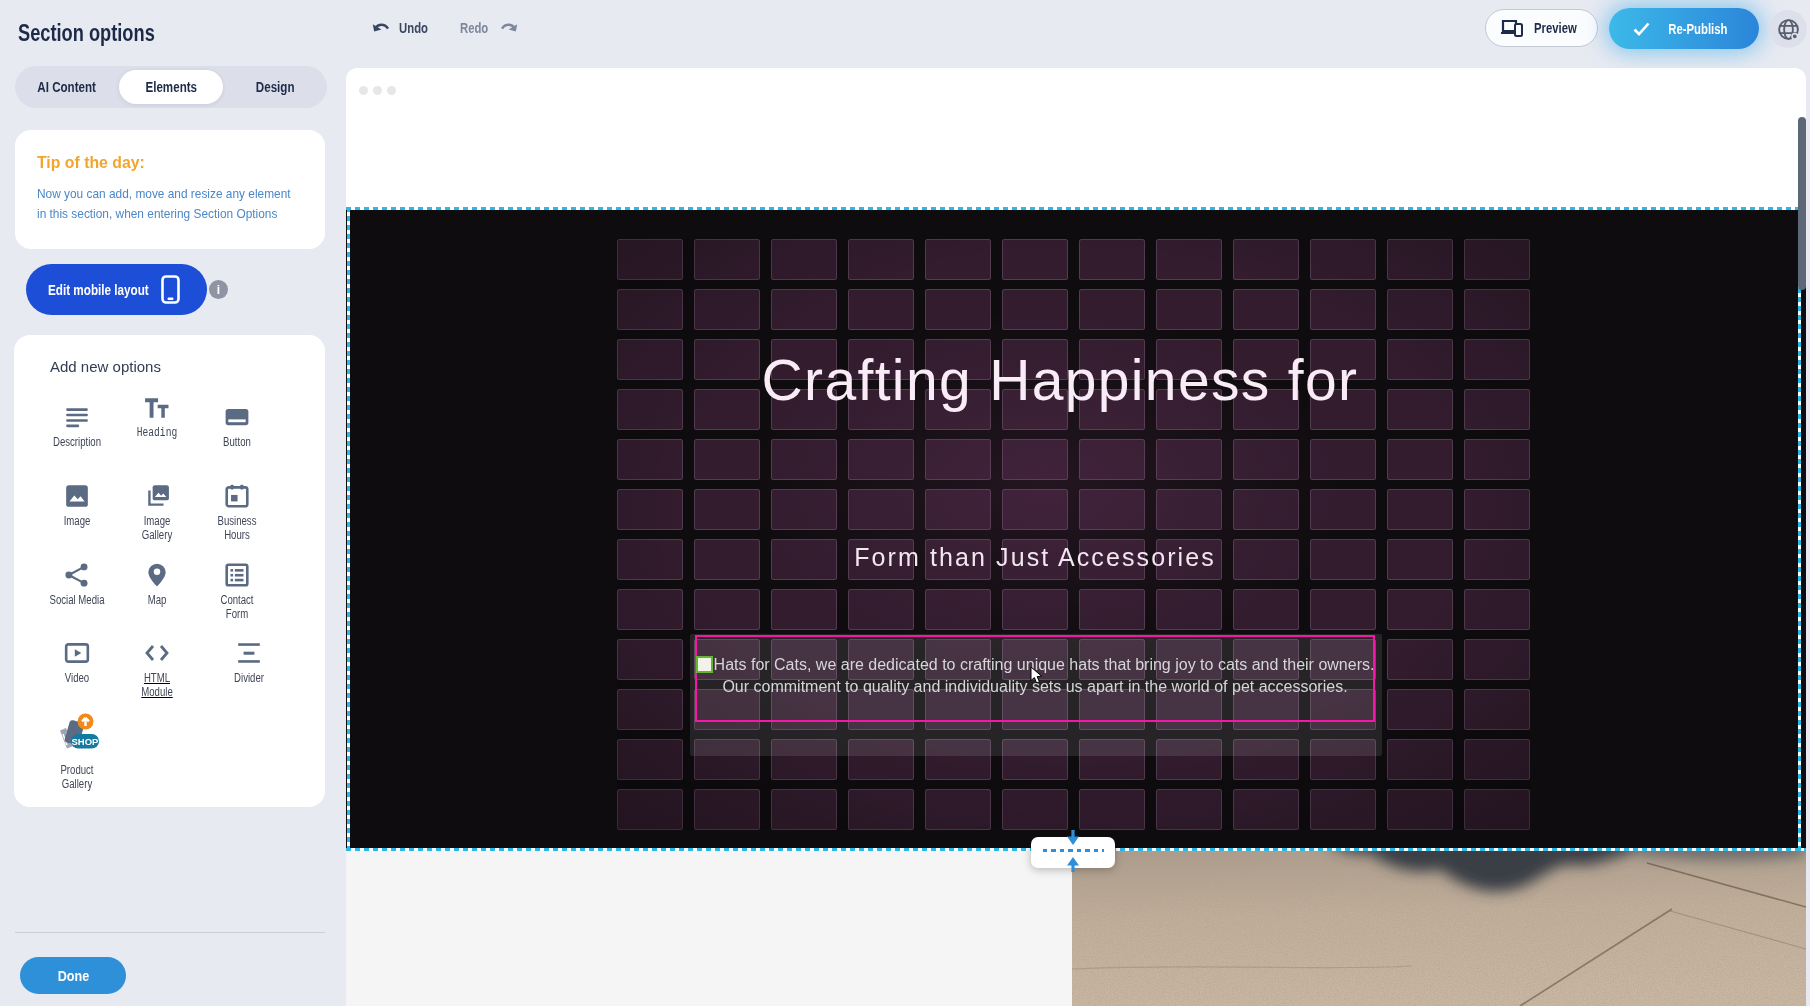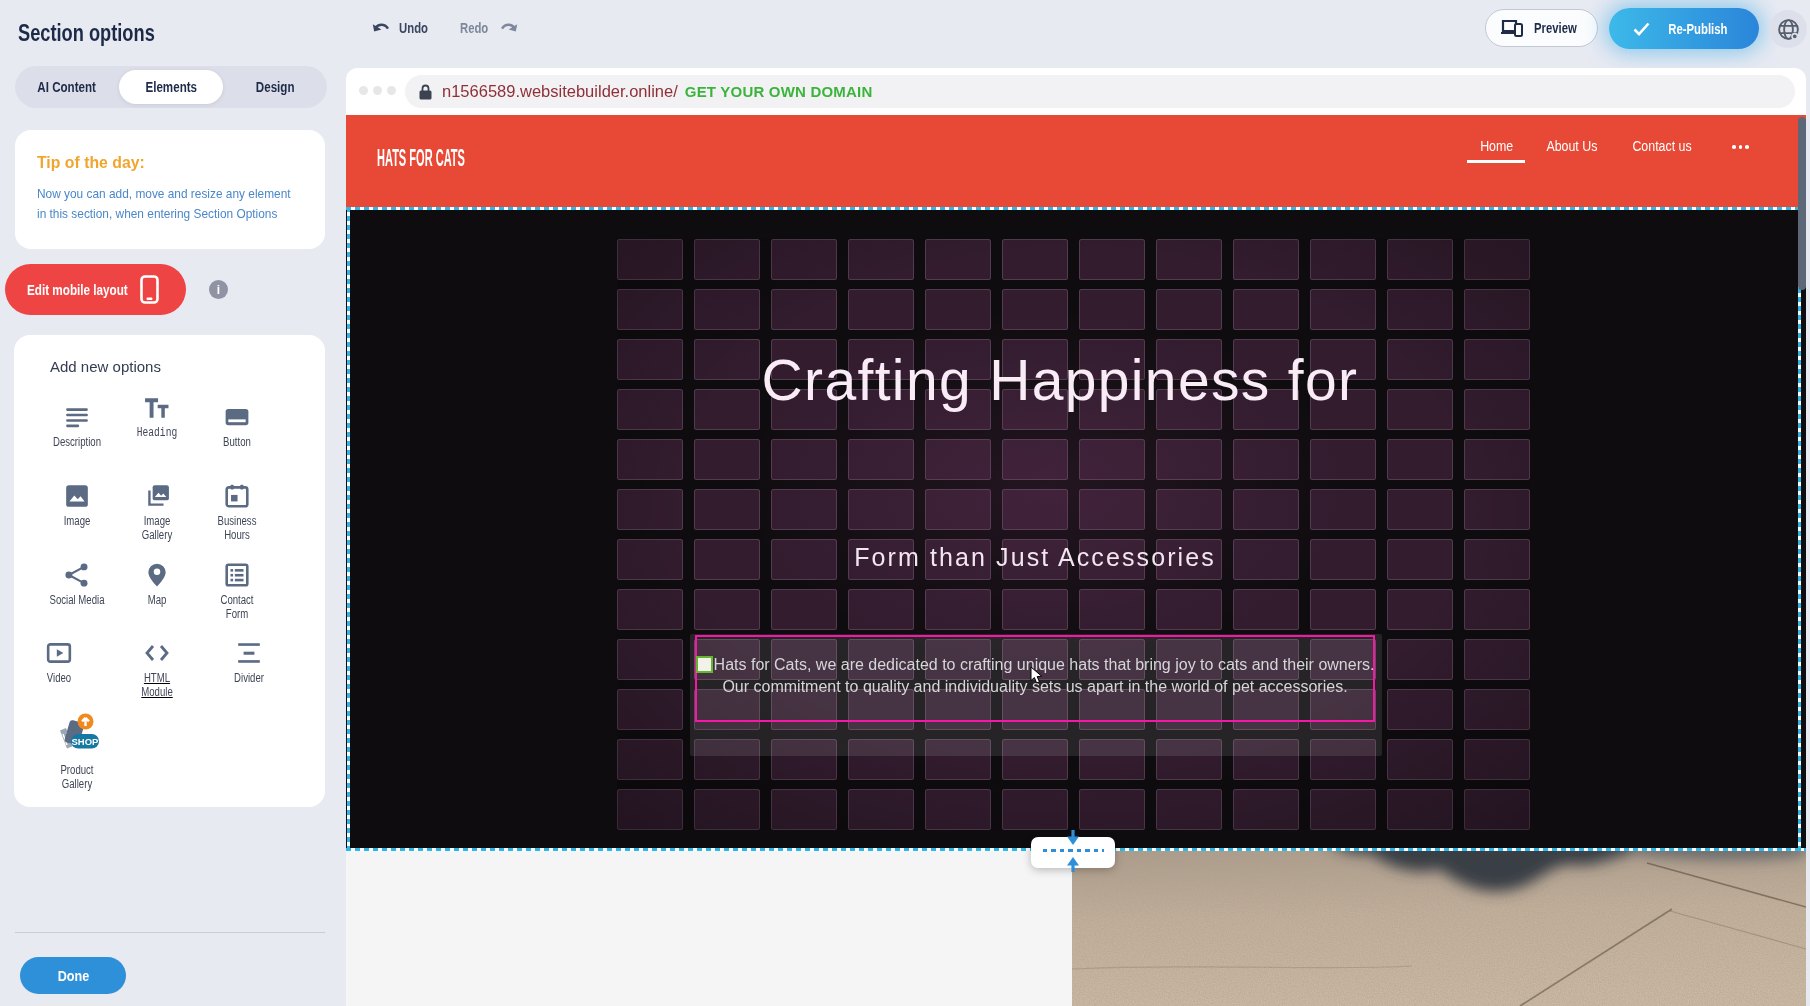--- a/index.html
+++ b/index.html
@@ -17,21 +17,21 @@
   #globeBtn { left:1769px; top:10px; width:38px; height:38px; border-radius:50%; background:#dde0ea; display:flex; align-items:center; justify-content:center; }
 
   
   #tabs { left:15px; top:66px; width:312px; height:42px; background:#dcdfe9; border-radius:21px; display:flex; }
   #tabs .tab { flex:1; display:flex; align-items:center; justify-content:center; font-size:14.5px; font-weight:bold; color:#1d2b49; }
   #tabs .tab span { transform:scaleX(0.8); white-space:nowrap; }
   #tabs .sel { background:#fff; border-radius:17px; margin:4px 0; box-shadow:0 1px 4px rgba(30,40,80,0.10); }
   #tipcard { left:15px; top:130px; width:310px; height:119px; background:#fff; border-radius:16px; }
   #tipcard h3 { position:absolute; left:22px; top:23px; font-size:17px; color:#f2a52e; transform:scaleX(0.93); transform-origin:left top; white-space:nowrap; }
   #tipcard p { position:absolute; left:22px; top:54px; width:310px; font-size:13.5px; line-height:20px; color:#4a87c8; transform:scaleX(0.88); transform-origin:left top; white-space:nowrap; }
-  #editmob { left:5px; top:264px; width:181px; height:51px; border-radius:26px; background:#ef4444; display:flex; align-items:center; color:#fff; font-weight:bold; font-size:15px; }
+  #editmob { left:26px; top:264px; width:181px; height:51px; border-radius:26px; background:#1d4ed8; display:flex; align-items:center; color:#fff; font-weight:bold; font-size:15px; }
   #editmob span { margin-left:22px; transform:scaleX(0.78); transform-origin:left center; white-space:nowrap; }
   #infoCirc { left:209px; top:280px; width:19px; height:19px; border-radius:50%; background:#8f93a3; color:#fff; font-size:12px; font-weight:bold; display:flex; align-items:center; justify-content:center; }
   #elemCard { left:14px; top:335px; width:311px; height:472px; background:#fff; border-radius:16px; }
   #elemCard h4 { position:absolute; left:36px; top:23px; font-size:15px; font-weight:normal; color:#333d52; }
   .el { position:absolute; width:90px; text-align:center; }
   .el svg { display:block; margin:0 auto; }
   .el .lb { margin-top:6px; font-size:12px; line-height:13.5px; color:#3f4556; transform:scaleX(0.8); }
   #divider { left:15px; top:932px; width:310px; height:1px; background:#c9cdd8; }
   #doneBtn { left:20px; top:957px; width:106px; height:37px; border-radius:19px; background:#2e90d9; color:#fff; font-weight:bold; font-size:14px; display:flex; align-items:center; justify-content:center; }
 
@@ -231,21 +231,21 @@
           <rect x="6" y="6.5" width="2.4" height="2.4"></rect>
           <rect x="10" y="6.5" width="8" height="2.4"></rect>
           <rect x="6" y="11" width="2.4" height="2.4"></rect>
           <rect x="10" y="11" width="8" height="2.4"></rect>
           <rect x="6" y="15.5" width="2.4" height="2.4"></rect>
           <rect x="10" y="15.5" width="8" height="2.4"></rect>
         </g>
       </svg>
       <div class="lb">Contact<br>Form</div>
     </div>
-    <div class="el" style="left:0; top:305px;">
+    <div class="el" style="left:18px; top:305px;">
       <svg width="26" height="26" viewBox="0 0 24 24">
         <rect x="2" y="4" width="20" height="16" rx="2" fill="none" stroke="#5b6b83" stroke-width="2.4"></rect>
         <path d="M10 8.5 L16 12 L10 15.5 Z" fill="#5b6b83"></path>
       </svg>
       <div class="lb">Video</div>
     </div>
     <div class="el" style="left:98px; top:305px;text-decoration:underline;">
       <svg width="28" height="26" viewBox="0 0 28 24">
         <path d="M10 5 L4 12 L10 19 M18 5 L24 12 L18 19" fill="none" stroke="#5b6b83" stroke-width="2.8"></path>
       </svg>
@@ -278,40 +278,20 @@
 <div class="abs" id="divider"></div>
 <div class="abs" id="doneBtn">
     <span class="uiw" style="transform:scaleX(0.9);">Done</span>
   </div>
 
 <div class="abs" id="bw">
   <div id="chrome">
     <div class="dot" style="left:13px;"></div>
     <div class="dot" style="left:27px;"></div>
     <div class="dot" style="left:41px;"></div>
-    <div id="urlpill">
-      <svg class="lock" width="13" height="16" viewBox="0 0 13 16">
-          <rect x="0.5" y="6.5" width="12" height="9" rx="1.5" fill="#3b4350"></rect>
-          <path d="M3.5 7 v-2.5 a3 3 0 0 1 6 0 V7" fill="none" stroke="#3b4350" stroke-width="1.8"></path>
-        </svg>
-      <span class="url">n1566589.websitebuilder.online/</span>
-      <span class="dom">GET YOUR OWN DOMAIN</span>
-    </div>
-  </div>
-  <div id="rednav">
-    <div id="logo">HATS&nbsp;FOR&nbsp;CATS</div>
-    <div class="navit" style="left:1130px;"><span>Home</span></div>
-    <div class="navit" style="left:1194px;"><span>About Us</span></div>
-    <div class="navit" style="left:1279px;"><span>Contact us</span></div>
-    <div style="position:absolute; left:1386px; top:30px; display:flex; gap:3px;">
-        <i class="ndot"></i>
-        <i class="ndot"></i>
-        <i class="ndot"></i>
-      </div>
-    <div id="homeUl"></div>
   </div>
   <div id="hero">
     <div id="tiles">
         <div class="tile" style="left:0px; top:0px;"></div>
         <div class="tile" style="left:77px; top:0px;"></div>
         <div class="tile" style="left:154px; top:0px;"></div>
         <div class="tile" style="left:231px; top:0px;"></div>
         <div class="tile" style="left:308px; top:0px;"></div>
         <div class="tile" style="left:385px; top:0px;"></div>
         <div class="tile" style="left:462px; top:0px;"></div>

